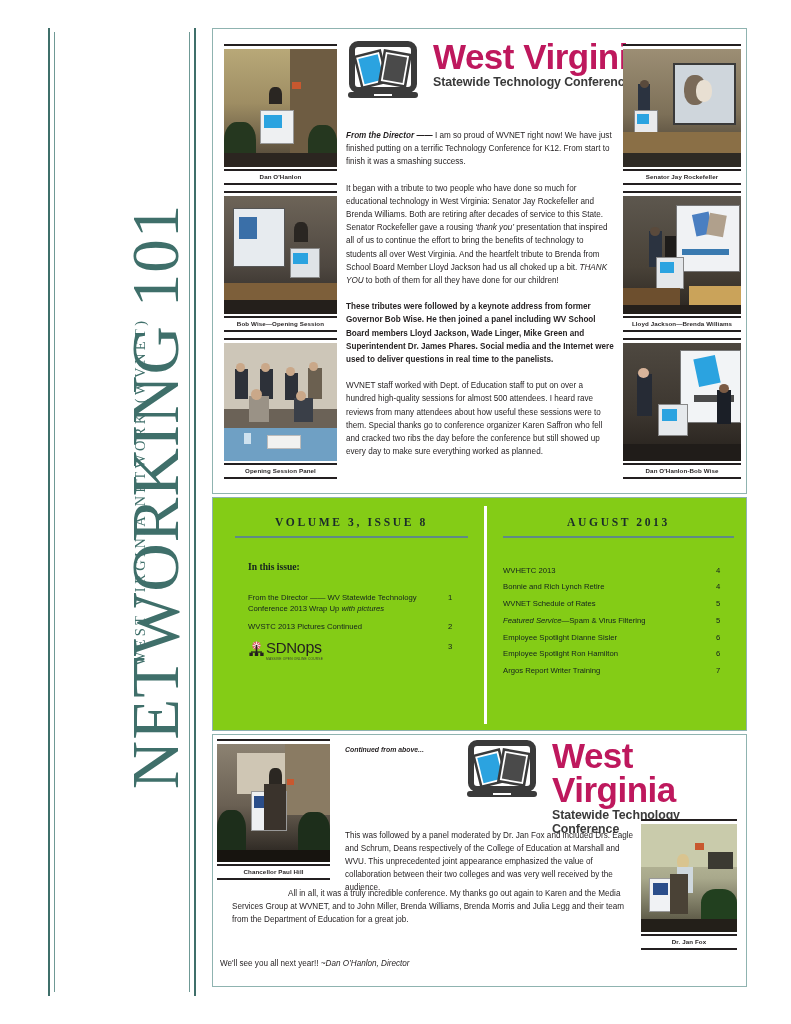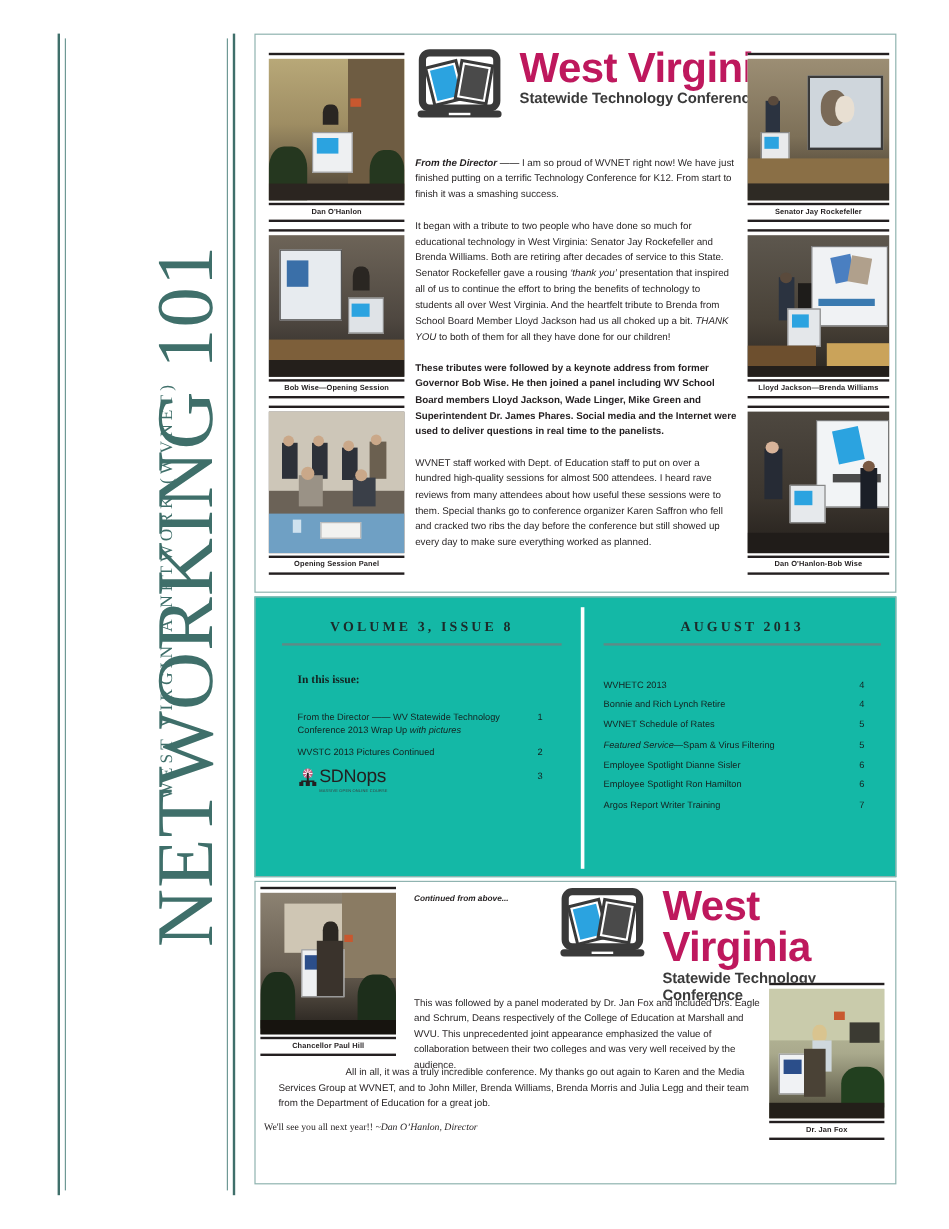--- a/index.html
+++ b/index.html
@@ -76,21 +76,21 @@
   .body-col {
     position:absolute; font-size:8.15px; line-height:1.62; color:#231f20;
     text-align:left;
   }
   .body-col p { margin-bottom:8px; }
   .lead-label { font-weight:bold; font-style:italic; }
   em { font-style:italic; }
 
   
   #teal-panel {
-    margin-top:3px; height:234px; background:#14b8a6;
+    margin-top:3px; height:234px; background:#84cc16;
     border:1.5px solid #8fb3b0; position:relative; padding:0;
   }
   .teal-head {
     font-family:"Liberation Serif", serif; font-weight:bold;
     font-size:11.6px; letter-spacing:2.6px; color:#1b2b2a; text-align:center;
   }
   .teal-rule { height:1.6px; background:#5f8a86; margin-top:7px; }
   .teal-left { position:absolute; left:22px; top:18px; width:233px; }
   .teal-right { position:absolute; left:290px; top:18px; width:231px; }
   .teal-divider {
@@ -429,18 +429,18 @@
     </div>
 
     <div class="bottom-narrow">
       <div class="cont-label">Continued from above...</div>
     </div>
 
     <div class="bottom-wide">This was followed by a panel moderated by Dr. Jan Fox and included Drs. Eagle and Schrum, Deans respectively of the College of Education at Marshall and WVU.  This unprecedented joint appearance emphasized the value of collaboration between their two colleges and was very well received by the audience.</div>
 
     <div class="bottom-full">
       <div style="text-indent:56px;margin-left:12px;">All in all, it was a truly incredible conference.  My thanks go out again to Karen and the Media Services Group at WVNET, and to John Miller, Brenda Williams, Brenda Morris and Julia Legg and their team from the Department of Education for a great job.</div>
-      <div style="margin-top:6px;font-family:Liberation Serif, serif;"><span>We'll see you all next year!!  </span><em>~Dan O’Hanlon, Director</em></div>
+      <div style="margin-top:30px;"><span>We'll see you all next year!!  </span><em>~Dan O’Hanlon, Director</em></div>
     </div>
 
   </div>
 
 </div>
 
 </body></html>

